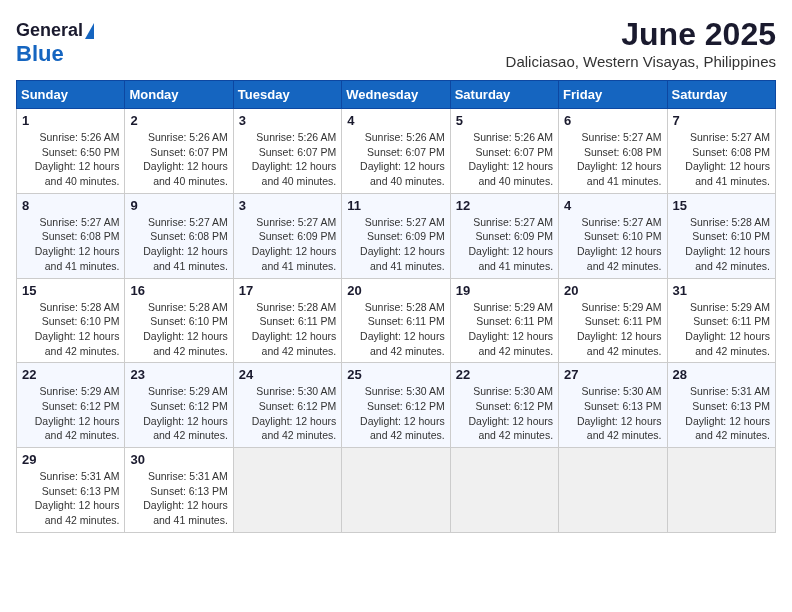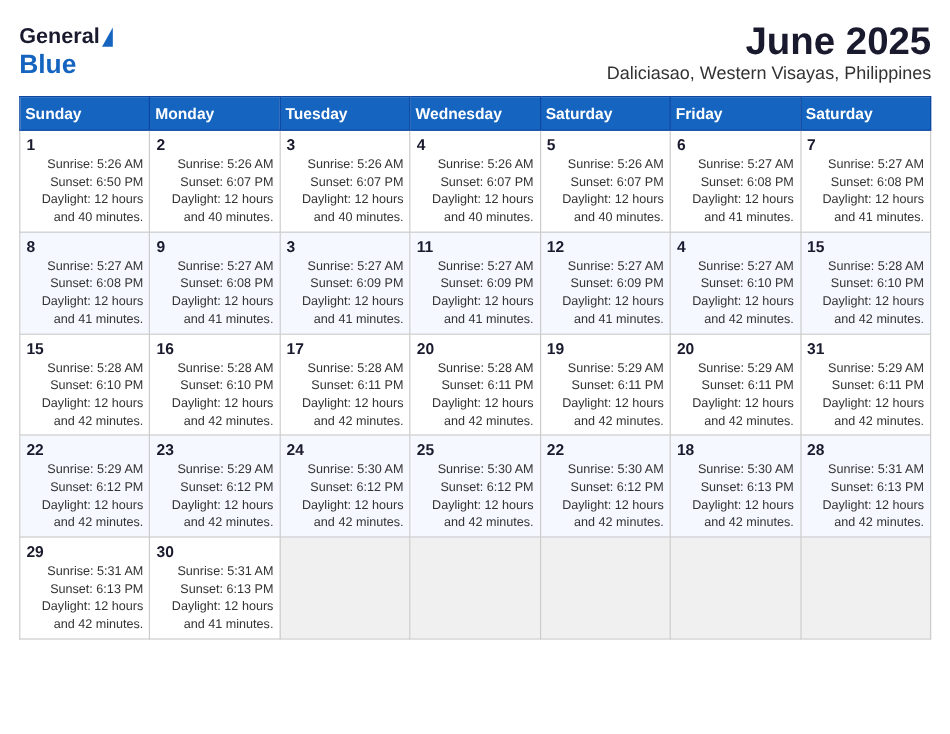--- a/index.html
+++ b/index.html
@@ -329,21 +329,21 @@
       </td>
         <td>
         <span class="day-num">22</span>
         <div class="day-info">
           <span>Sunrise: 5:30 AM</span><br>
           <span>Sunset: 6:12 PM</span><br>
           <span>Daylight: 12 hours and 42 minutes.</span>
         </div>
       </td>
         <td>
-        <span class="day-num">18</span>
+        <span class="day-num">27</span>
         <div class="day-info">
           <span>Sunrise: 5:30 AM</span><br>
           <span>Sunset: 6:13 PM</span><br>
           <span>Daylight: 12 hours and 42 minutes.</span>
         </div>
       </td>
         <td>
         <span class="day-num">28</span>
         <div class="day-info">
           <span>Sunrise: 5:31 AM</span><br>

